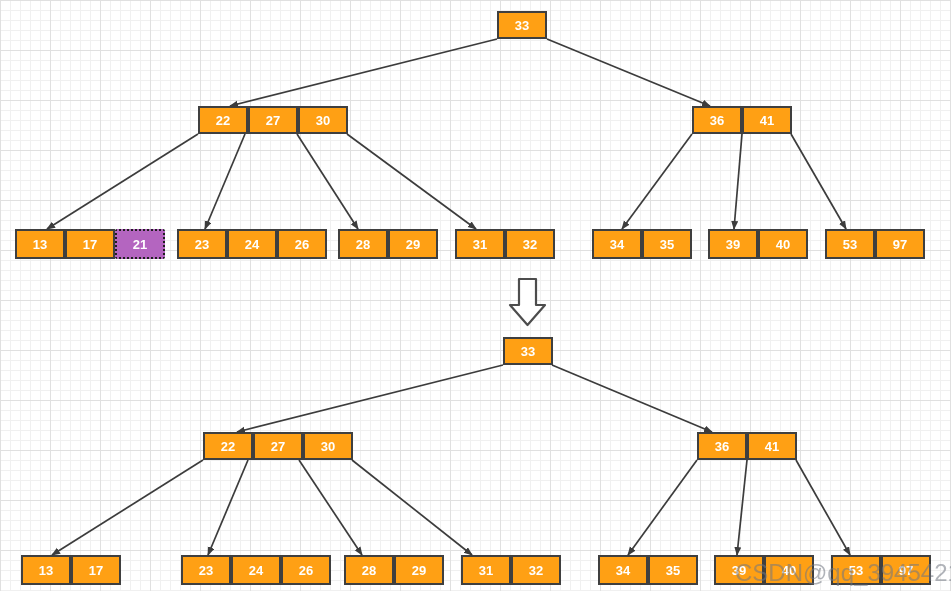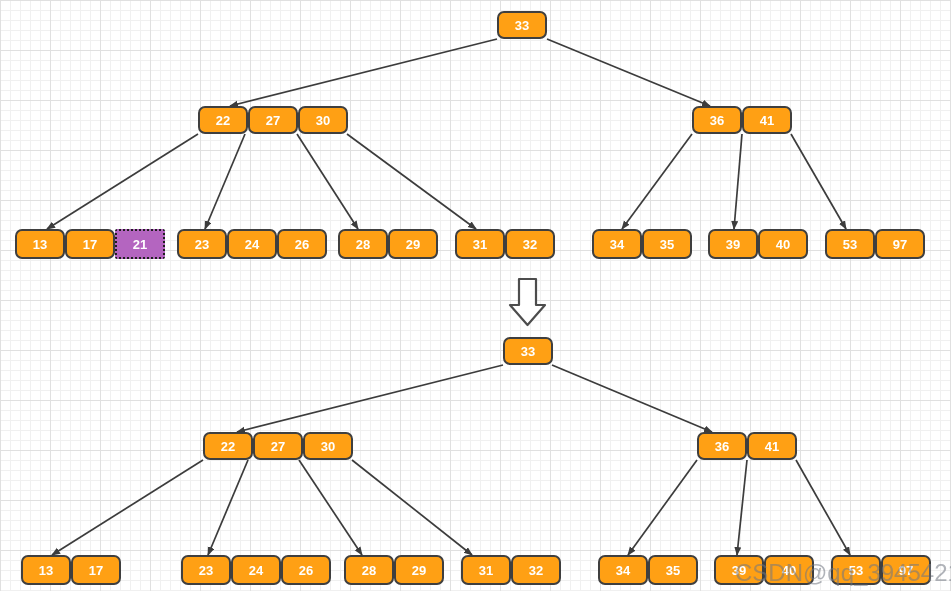--- a/index.html
+++ b/index.html
@@ -12,21 +12,21 @@
       linear-gradient(to right, #f0f0f0 1px, transparent 1px),
       linear-gradient(to bottom, #f0f0f0 1px, transparent 1px);
     background-size: 50px 50px, 50px 50px, 10px 10px, 10px 10px;
     font-family:"Liberation Sans", sans-serif;
   }
   .tree-layer { position:absolute; inset:0; }
   .node {
     position:absolute; width:50px; box-sizing:border-box;
     background: var(--node-fill, #ffa014);
     border:2px solid var(--node-border, #3f3f3f);
-    border-radius:7px;
+    border-radius:0;
     color:#ffffff; font-weight:bold; font-size:13px;
     display:flex; align-items:center; justify-content:center;
     z-index:10;
   }
   .node.highlight {
     background: var(--highlight-fill, #b465c0);
     border:2px dotted var(--highlight-border, #1f1f1f);
     border-radius:2px;
   }
   .overlay {

